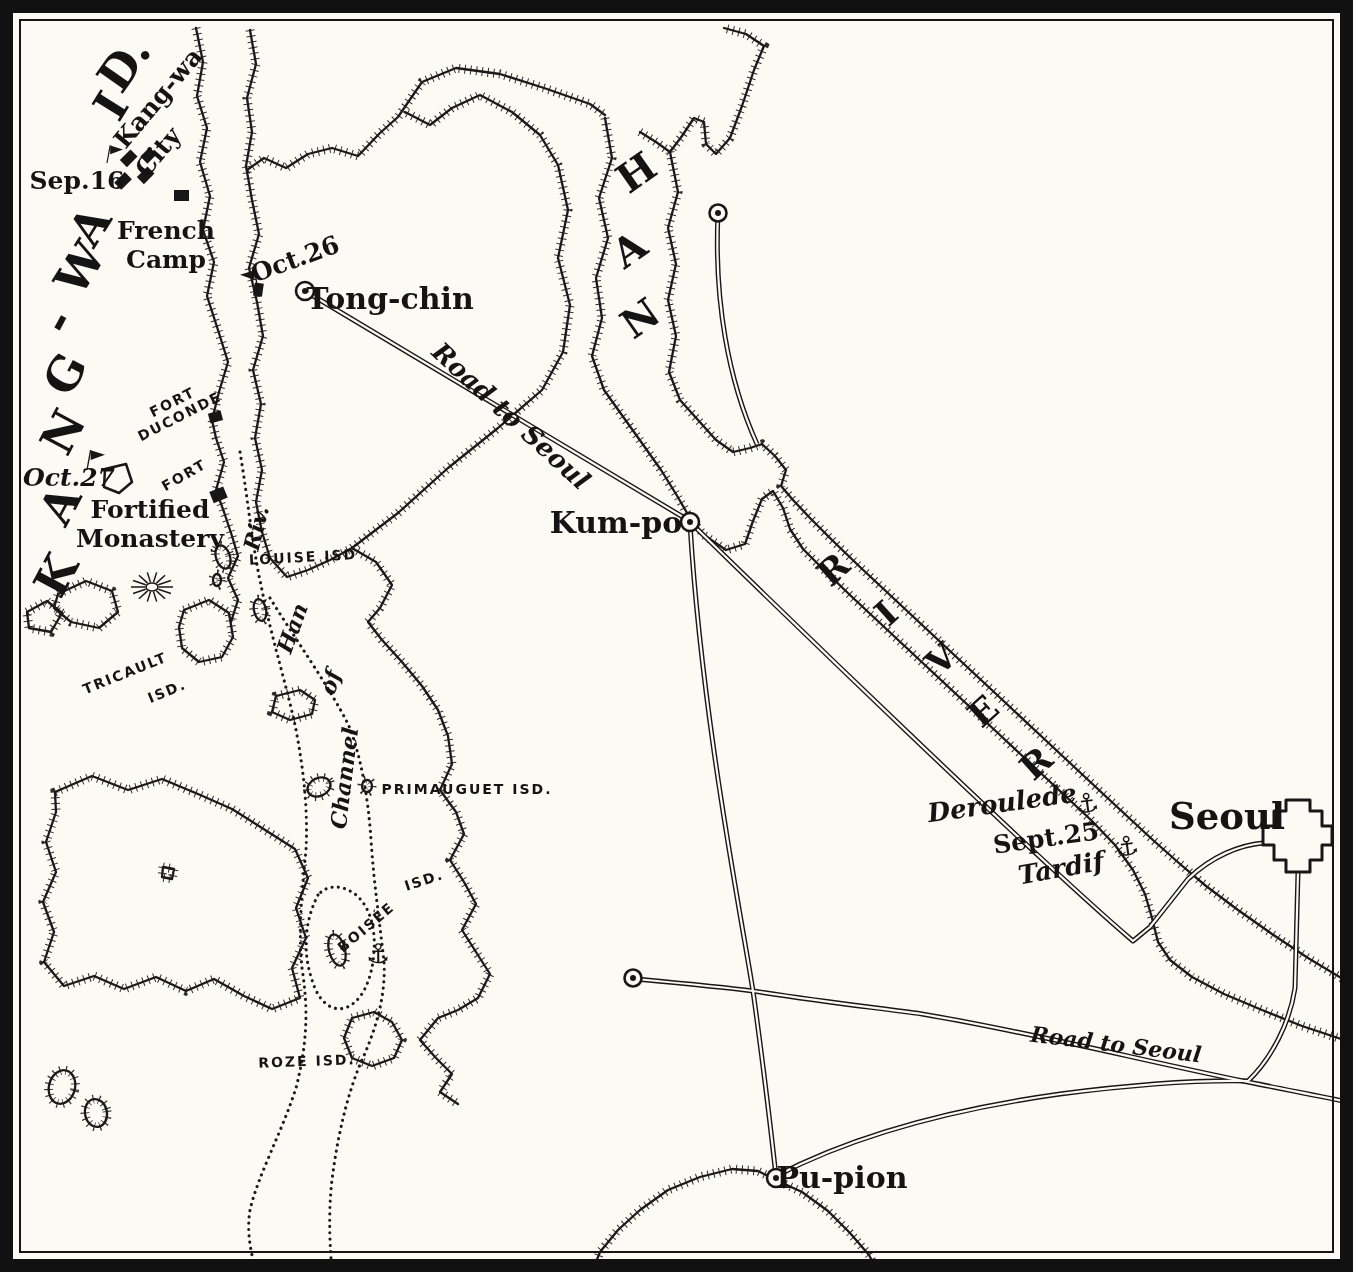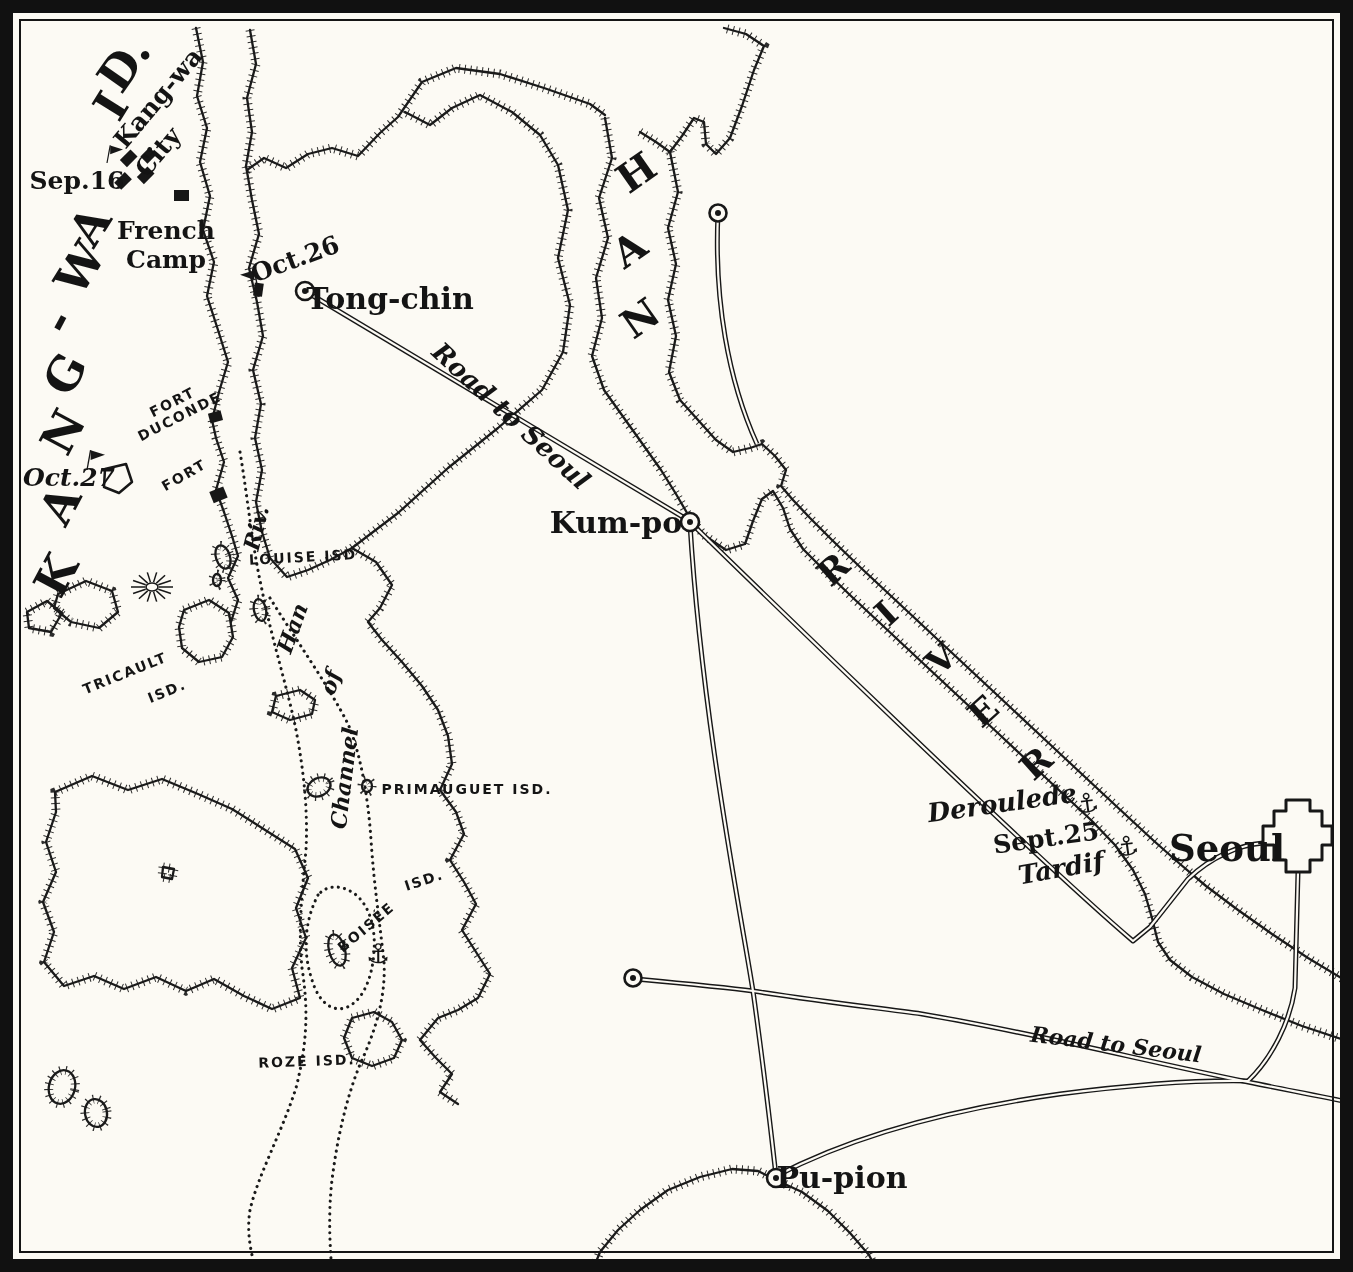--- a/index.html
+++ b/index.html
@@ -221,37 +221,39 @@
       <div class="lbl place" style="left: 158px; top: 152px; transform: translate(-50%, -50%) rotate(-50deg);">City</div>
       <div class="lbl place" style="left: 77px; top: 180px; transform: translate(-50%, -50%) rotate(0deg);">Sep.16</div>
       <div class="lbl place" style="left: 166px; top: 245px; transform: translate(-50%, -50%) rotate(0deg);">French
 Camp</div>
       <div class="lbl place" style="left: 295px; top: 259px; transform: translate(-50%, -50%) rotate(-20deg);">Oct.26</div>
       <div class="lbl town" style="left: 390px; top: 286px; transform: translate(-50%, -50%) rotate(0deg); margin-top: 12px;">Tong-chin</div>
       <div class="lbl isd" style="left: 176px; top: 409px; transform: translate(-50%, -50%) rotate(-27deg);">FORT
 DUCONDE</div>
       <div class="lbl isd" style="left: 184px; top: 475px; transform: translate(-50%, -50%) rotate(-30deg);">FORT</div>
       <div class="lbl place" style="left: 69px; top: 477px; transform: translate(-50%, -50%) rotate(0deg); font-style: italic;">Oct.27</div>
+      <div class="lbl place" style="left: 150px; top: 524px; transform: translate(-50%, -50%) rotate(0deg);">Fortified
+Monastery</div>
       <div class="lbl isd" style="left: 303px; top: 557px; transform: translate(-50%, -50%) rotate(-3deg);">LOUISE ISD</div>
       <div class="lbl isd" style="left: 125px; top: 673px; transform: translate(-50%, -50%) rotate(-22deg);">TRICAULT</div>
       <div class="lbl isd" style="left: 167px; top: 691px; transform: translate(-50%, -50%) rotate(-22deg);">ISD.</div>
       <div class="lbl isd" style="left: 467px; top: 789px; transform: translate(-50%, -50%) rotate(0deg);">PRIMAUGUET ISD.</div>
       <div class="lbl isd" style="left: 366px; top: 927px; transform: translate(-50%, -50%) rotate(-40deg);">BOISÉE</div>
       <div class="lbl isd" style="left: 424px; top: 880px; transform: translate(-50%, -50%) rotate(-18deg);">ISD.</div>
       <div class="lbl isd" style="left: 307px; top: 1061px; transform: translate(-50%, -50%) rotate(-2deg);">ROZE ISD.</div>
       <div class="lbl itsm" style="left: 344px; top: 778px; transform: translate(-50%, -50%) rotate(-83deg);">Channel</div>
       <div class="lbl itsm" style="left: 330px; top: 682px; transform: translate(-50%, -50%) rotate(-72deg);">of</div>
       <div class="lbl itsm" style="left: 292px; top: 628px; transform: translate(-50%, -50%) rotate(-70deg);">Han</div>
       <div class="lbl itsm" style="left: 256px; top: 528px; transform: translate(-50%, -50%) rotate(-76deg);">Riv.</div>
       <div class="lbl ital" style="left: 511px; top: 416px; transform: translate(-50%, -50%) rotate(42.5deg);">Road to Seoul</div>
       <div class="lbl town" style="left: 616px; top: 522px; transform: translate(-50%, -50%) rotate(0deg);">Kum-po</div>
       <div class="lbl ital" style="left: 1002px; top: 803px; transform: translate(-50%, -50%) rotate(-8deg);">Deroulede</div>
       <div class="lbl place" style="left: 1046px; top: 838px; transform: translate(-50%, -50%) rotate(-8deg);">Sept.25</div>
       <div class="lbl ital" style="left: 1061px; top: 868px; transform: translate(-50%, -50%) rotate(-10deg);">Tardif</div>
-      <div class="lbl seoultxt" style="left: 1227px; top: 816px; transform: translate(-50%, -50%) rotate(0deg); margin-top: 32px;">Seoul</div>
+      <div class="lbl seoultxt" style="left: 1227px; top: 816px; transform: translate(-50%, -50%) rotate(0deg);">Seoul</div>
       <div class="lbl itsm" style="left: 1116px; top: 1044px; transform: translate(-50%, -50%) rotate(7deg);">Road to Seoul</div>
       <div class="lbl town" style="left: 842px; top: 1177px; transform: translate(-50%, -50%) rotate(0deg);">Pu-pion</div>
       <div class="lbl anchor" style="left: 1087px; top: 803px; transform: translate(-50%, -50%) rotate(-8deg);">⚓</div>
       <div class="lbl anchor" style="left: 1127px; top: 846px; transform: translate(-50%, -50%) rotate(-8deg);">⚓</div>
       <div class="lbl anchor" style="left: 378px; top: 953px; transform: translate(-50%, -50%) rotate(0deg);">⚓</div>
     </div>
 
 <div class="frame-inner"></div>
 <div class="frame-outer"></div>
 </div>

